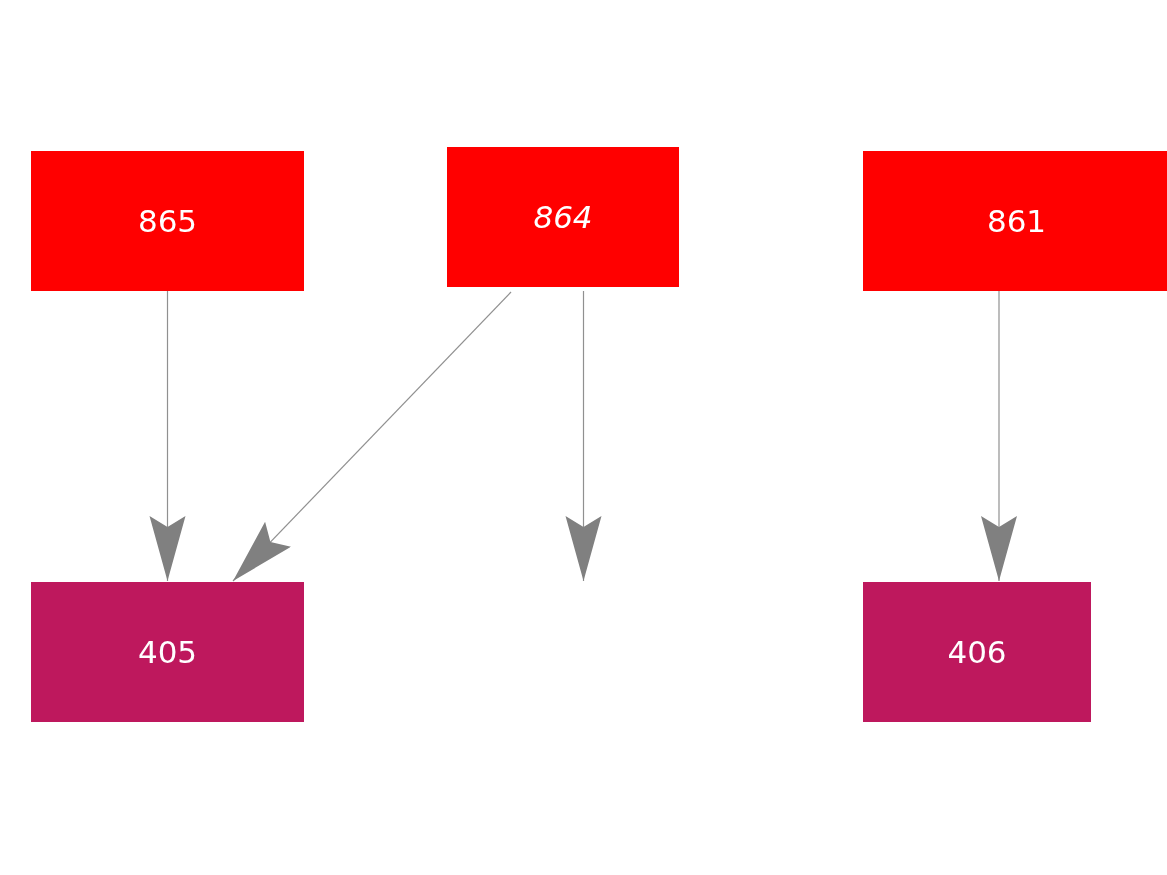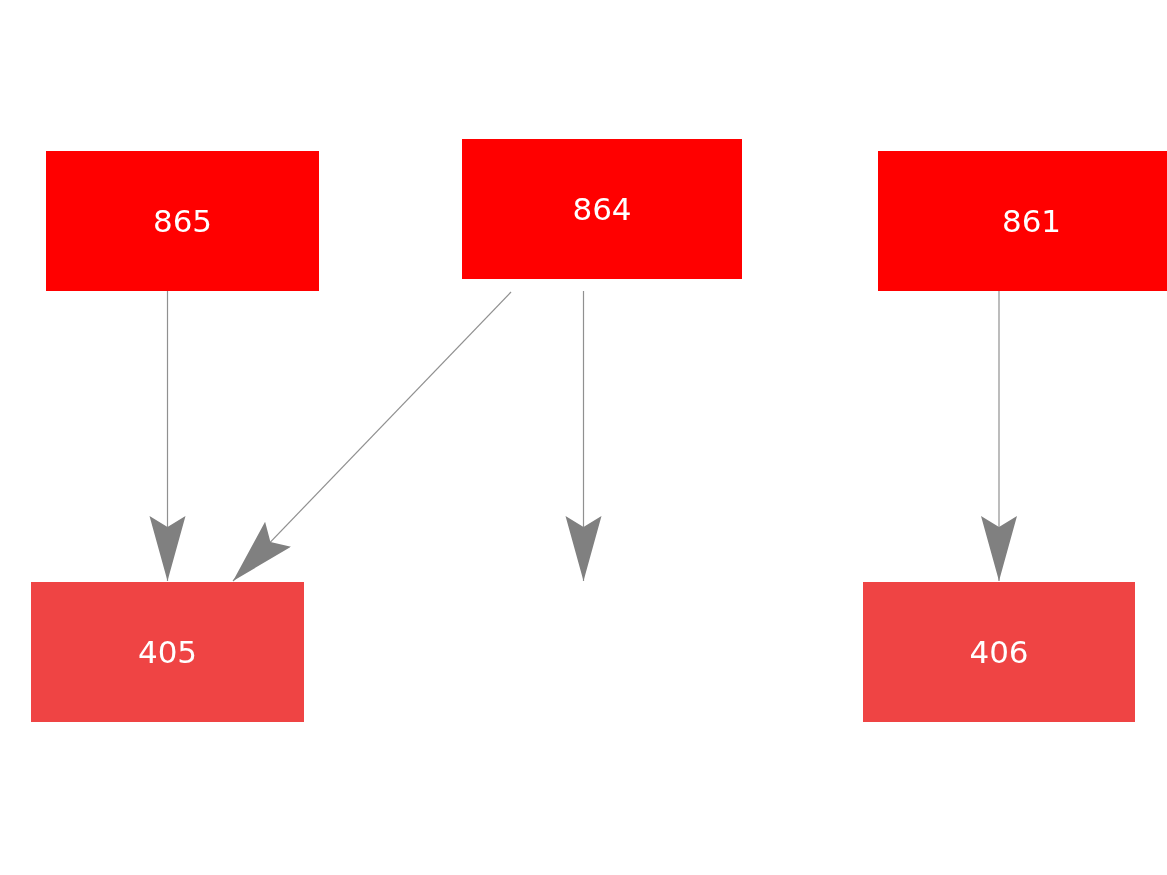--- a/index.html
+++ b/index.html
@@ -26,22 +26,22 @@
   .node {
     position: absolute;
     height: 140px;
     display: flex;
     align-items: center;
     justify-content: center;
     color: #ffffff;
     font-size: 31px;
     line-height: 1;
   }
-  .node-red  { background: #ff0000; margin-left: 15px; }
-  .node-blue { background: #ef4444; }
+  .node-red  { background: #ff0000; }
+  .node-blue { background: #be185d; }
 </style>
 </head>
 <body>
 
 <div class="canvas">
 
   <svg class="edge-layer" width="1167" height="875" viewBox="0 0 1167 875" xmlns="http://www.w3.org/2000/svg">
     <defs>
       <marker id="arrowhead" markerUnits="userSpaceOnUse" markerWidth="67" markerHeight="37" refX="65" refY="18" orient="auto">
         <polygon points="0,0 65,18 0,36 11,18" fill="#808080"></polygon>
@@ -49,27 +49,27 @@
     </defs>
     <line x1="167.5" y1="291" x2="167.5" y2="581" stroke="#909090" stroke-width="1.2" marker-end="url(#arrowhead)"></line>
     <line x1="511" y1="292" x2="233" y2="581" stroke="#909090" stroke-width="1.2" marker-end="url(#arrowhead)"></line>
     <line x1="583.5" y1="291" x2="583.5" y2="581" stroke="#909090" stroke-width="1.2" marker-end="url(#arrowhead)"></line>
     <line x1="999" y1="291" x2="999" y2="581" stroke="#909090" stroke-width="1.2" marker-end="url(#arrowhead)"></line>
   </svg>
 
   <div class="node node-red" style="left:31px;  top:151px; width:273px;">
     <span>865</span>
   </div>
-  <div class="node node-red" style="left:447px; top:139px; width:280px;">
+  <div class="node node-red" style="left:447px; top:147px; width:232px;font-style:italic;">
     <span>864</span>
   </div>
   <div class="node node-red" style="left:863px; top:151px; width:307px;">
     <span>861</span>
   </div>
 
   <div class="node node-blue" style="left:31px;  top:582px; width:273px;">
     <span>405</span>
   </div>
-  <div class="node node-blue" style="left:863px; top:582px; width:272px;">
+  <div class="node node-blue" style="left:863px; top:582px; width:228px;">
     <span>406</span>
   </div>
 
 </div>
 
 </body></html>

